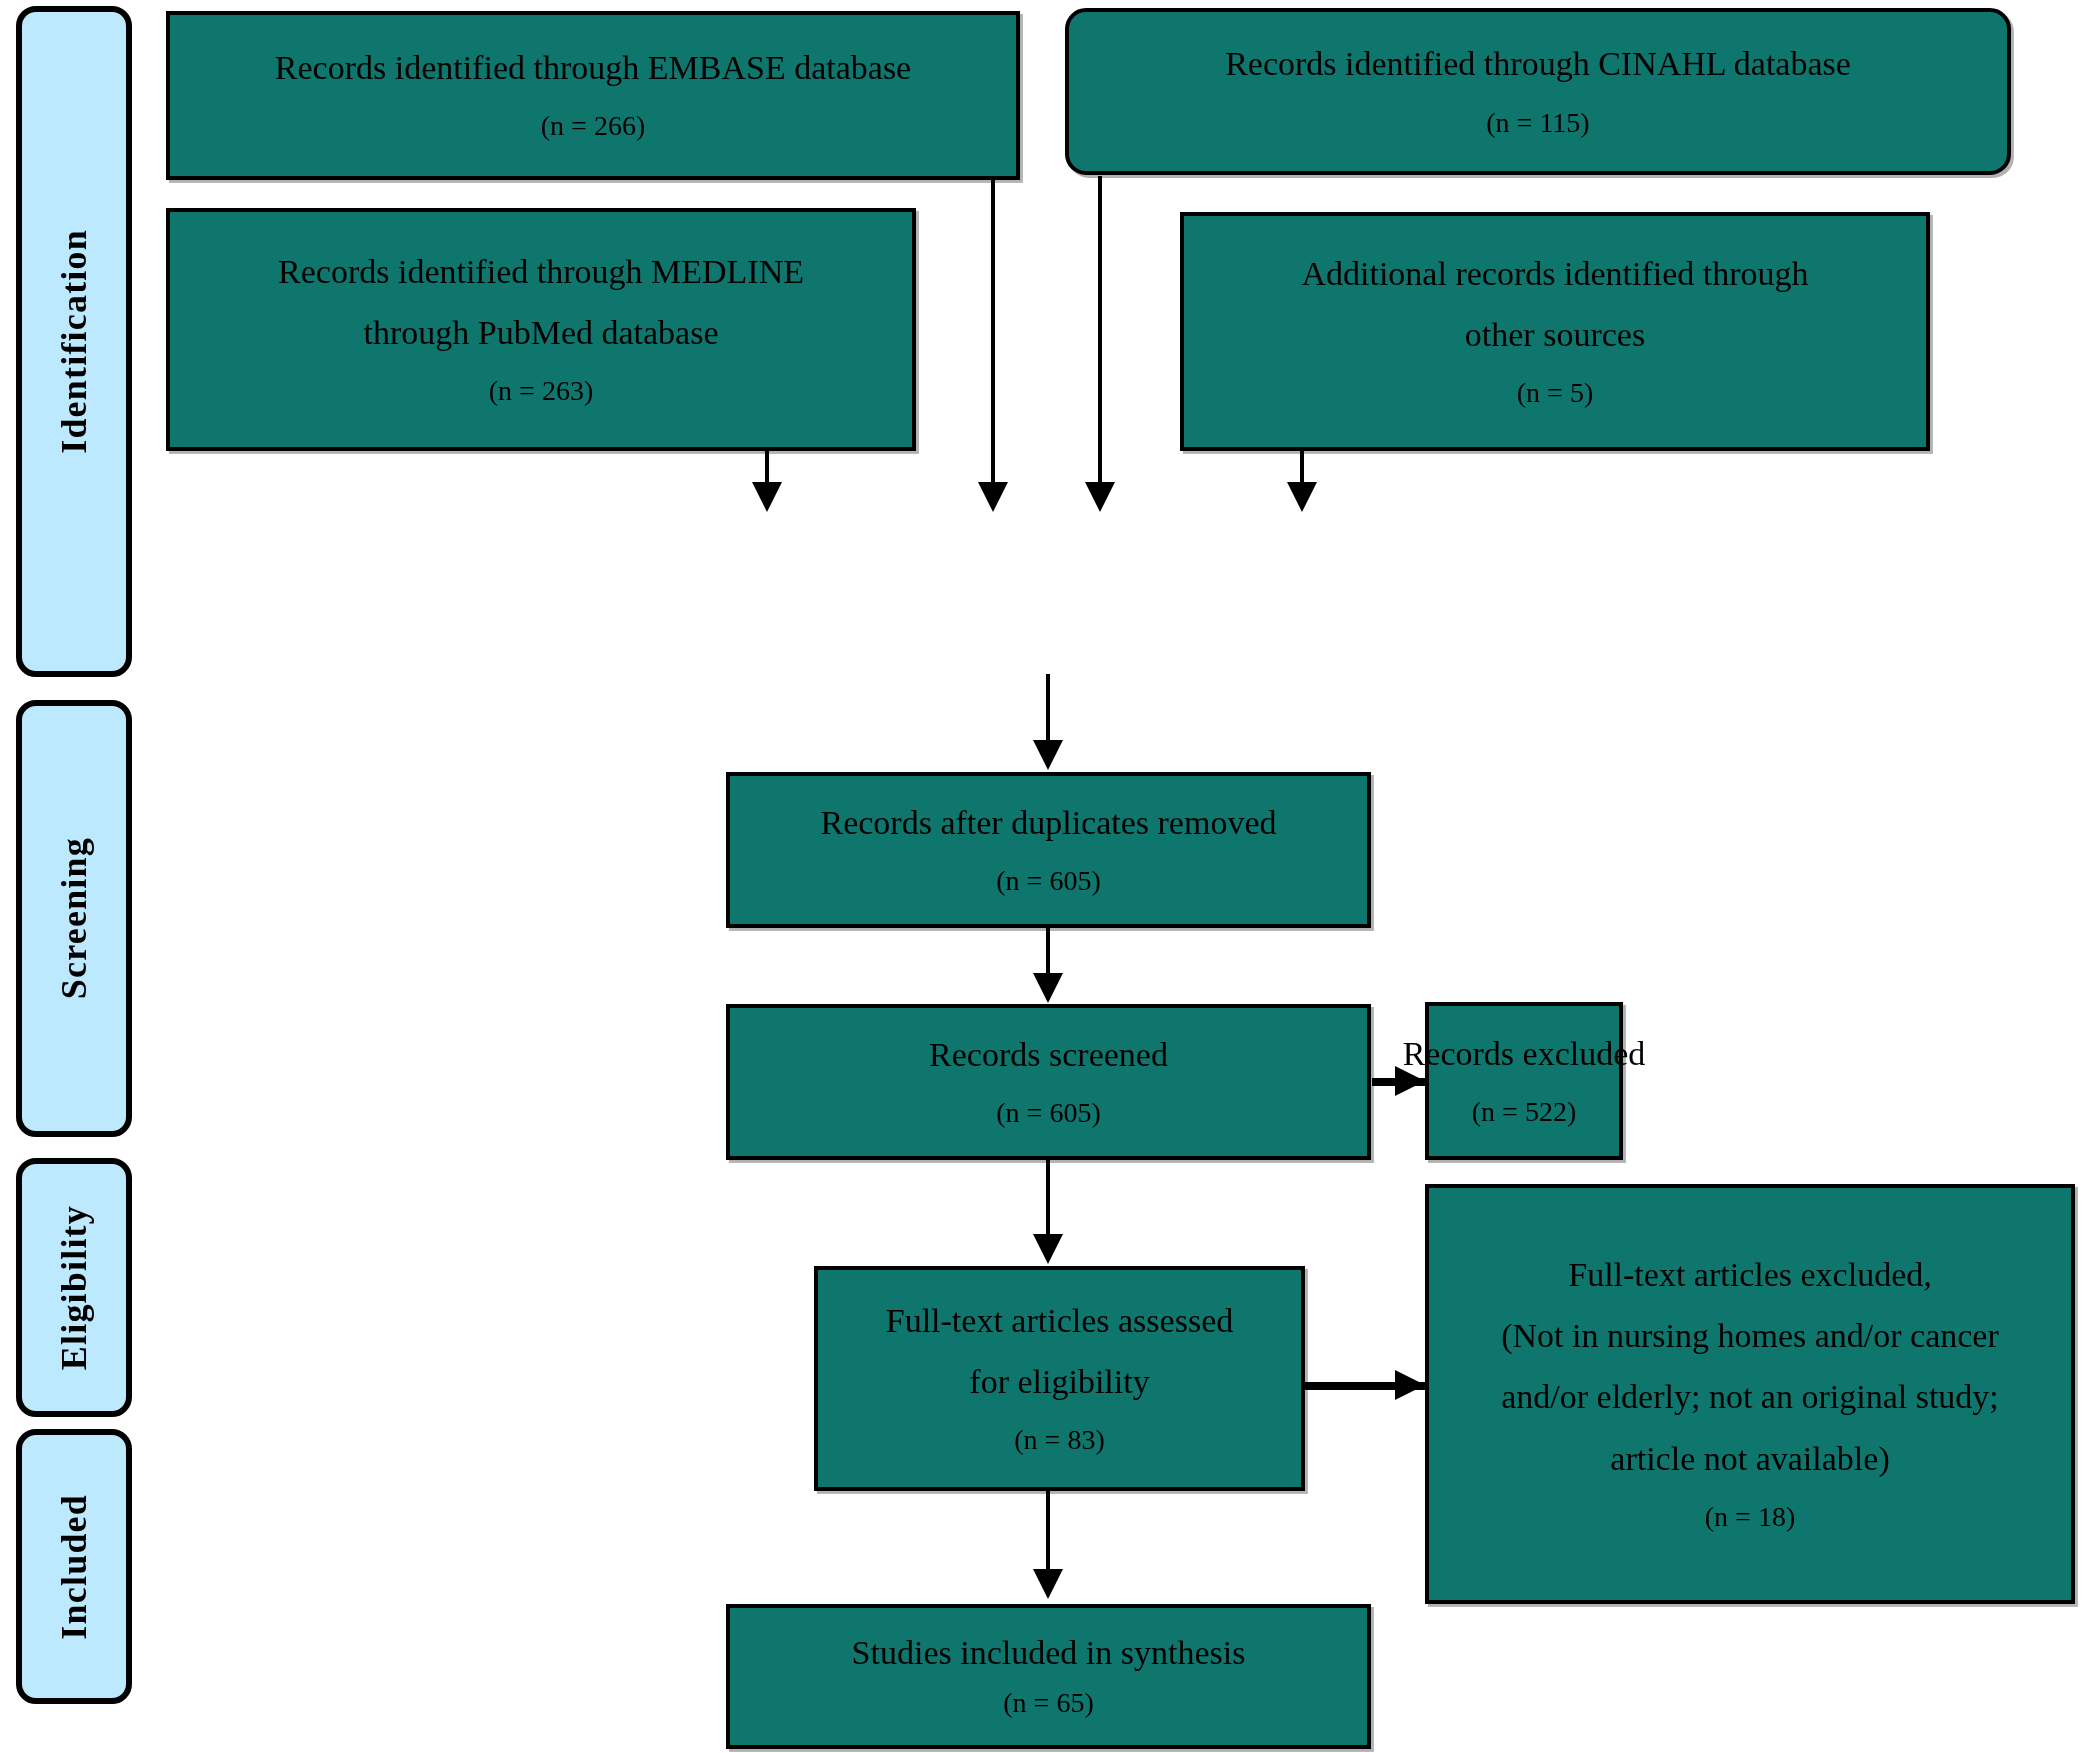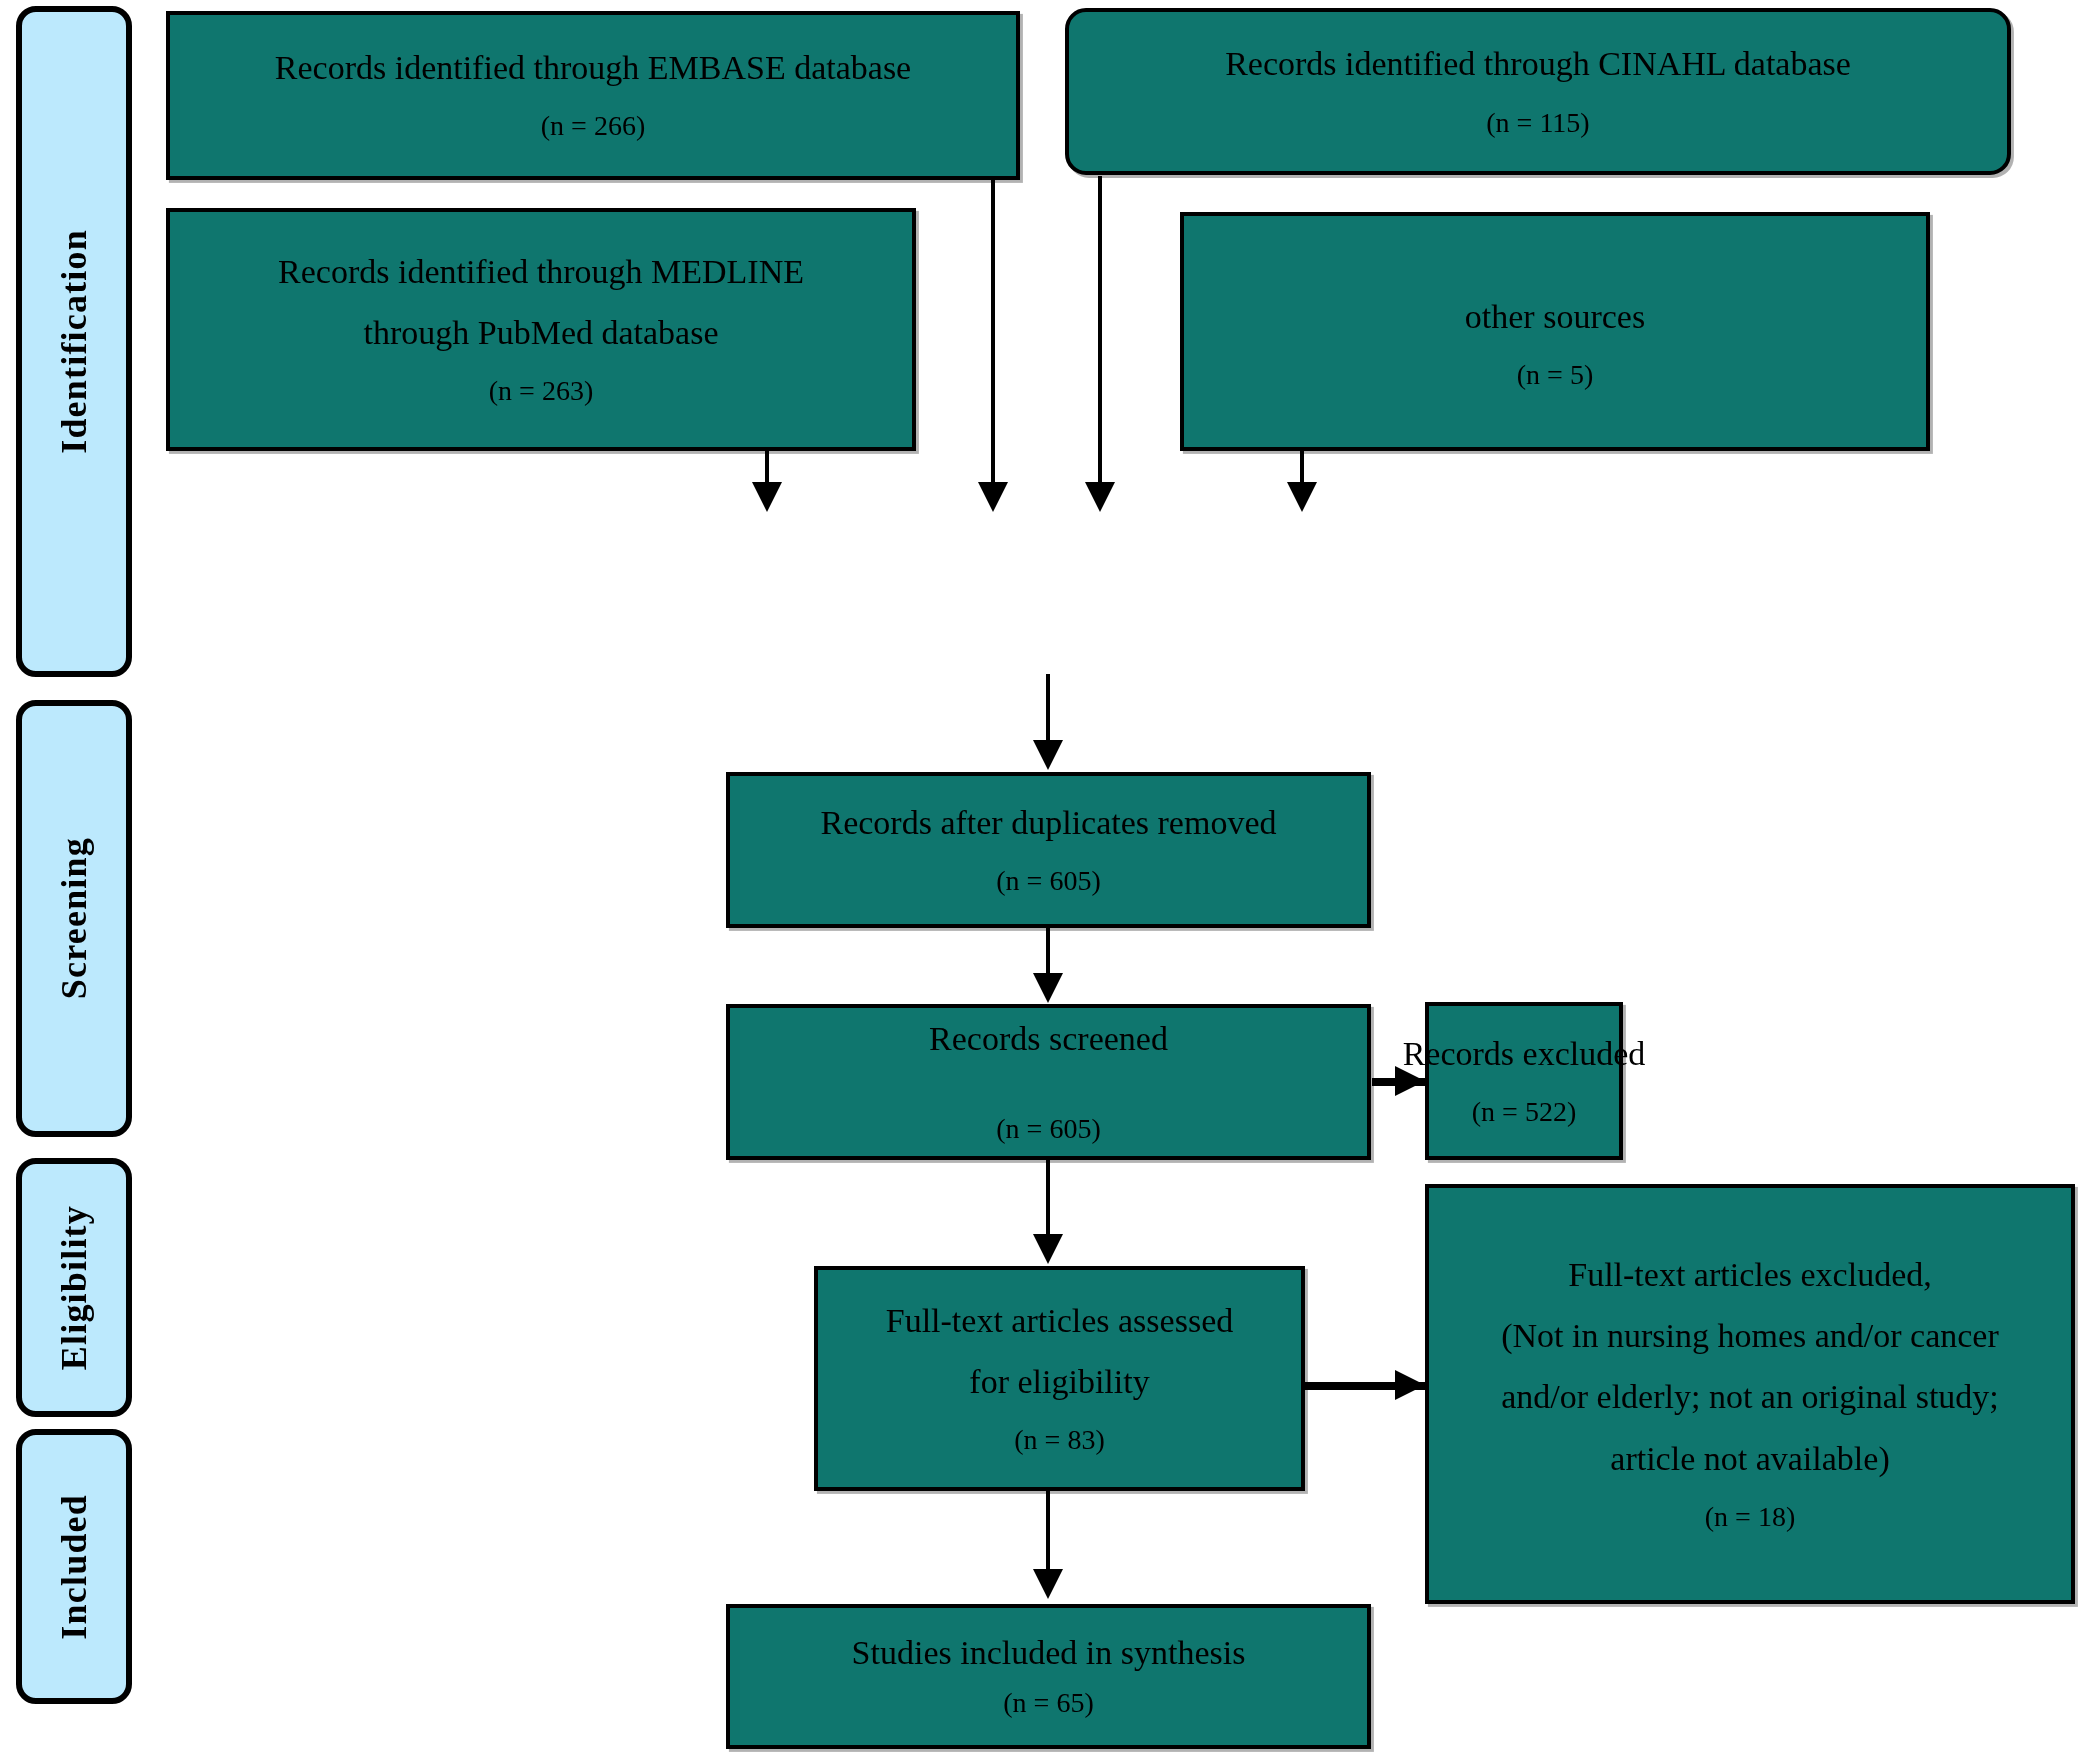--- a/index.html
+++ b/index.html
@@ -121,20 +121,21 @@
 
   <div class="node" style="left:166px; top:208px; width:750px; height:243px;">
     <div class="line">Records identified through MEDLINE</div>
     <div class="gap"></div>
     <div class="line">through PubMed database</div>
     <div class="gap"></div>
     <div class="n">(n = 263)</div>
   </div>
 
   <div class="node" style="left:1180px; top:212px; width:750px; height:239px;">
+    <div class="line">Additional records identified through</div>
     <div class="gap"></div>
     <div class="line">other sources</div>
     <div class="gap"></div>
     <div class="n">(n = 5)</div>
   </div>
 
   <div class="vline" style="left:765px; top:451px; height:33px;"></div>
   <div class="arrow-down" style="left:752px; top:482px;"></div>
 
   <div class="vline" style="left:991px; top:177px; height:306px;"></div>
@@ -152,21 +153,21 @@
 
   <div class="node" style="left:726px; top:772px; width:645px; height:156px;">
     <div class="line">Records after duplicates removed</div>
     <div class="gap"></div>
     <div class="n">(n = 605)</div>
   </div>
 
   <div class="vline" style="left:1046px; top:928px; height:46px;"></div>
   <div class="arrow-down" style="left:1033px; top:973px;"></div>
 
-  <div class="node" style="left:726px; top:1004px; width:645px; height:156px;gap:16px;">
+  <div class="node" style="left:726px; top:1004px; width:645px; height:156px;">
     <div class="line">Records screened</div>
     <div class="gap"></div>
     <div class="n">(n = 605)</div>
   </div>
 
   <div class="thick-hline" style="left:1372px; top:1078px; width:55px;"></div>
   <div class="arrow-right" style="left:1395px; top:1066px;"></div>
 
   <div class="node" style="left:1425px; top:1002px; width:198px; height:158px;">
     <div class="line">Records excluded</div>

